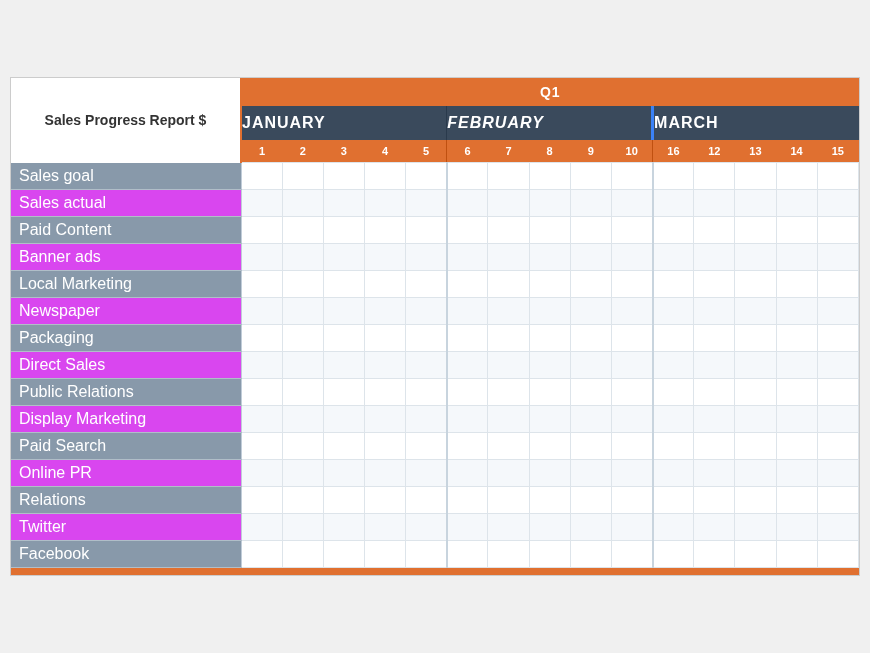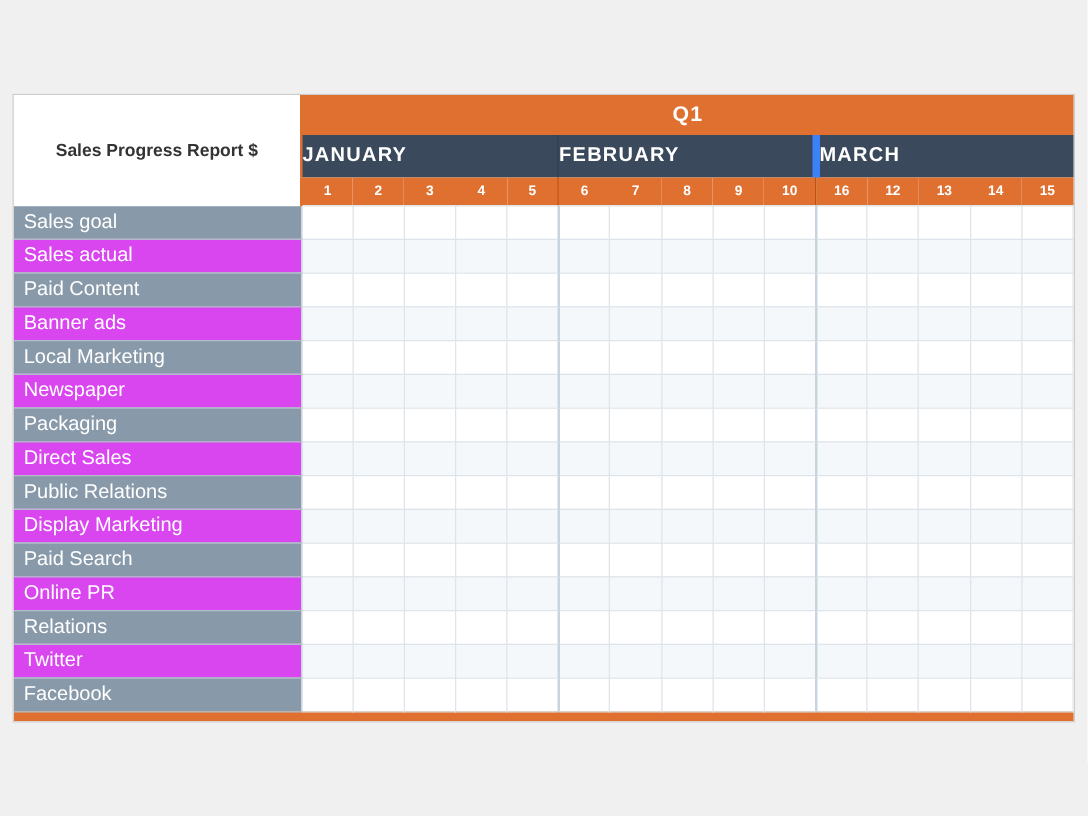--- a/index.html
+++ b/index.html
@@ -30,21 +30,21 @@
       border-collapse: collapse;
       table-layout: fixed;
     }
 
     
     .q1-header {
       background-color: #e07030;
       color: #ffffff;
       text-align: center;
       font-weight: bold;
-      font-size: 17px;
+      font-size: 14px;
       padding: 6px 14px;
       letter-spacing: 1px;
     }
 
     
     .month-header {
       background-color: #3a4a5c;
       color: #ffffff;
       text-align: left;
       font-weight: bold;
@@ -131,21 +131,21 @@
   <table>
 
     <thead>
       <tr>
         <td class="label-cell-title" rowspan="3" style="width:230px; border-right: 2px solid #e07030;">Sales Progress Report $</td>
         <td class="q1-header" colspan="15">Q1</td>
       </tr>
 
       <tr>
         <td class="month-header" colspan="5" style="border-right: 1px solid #2a3a4c;">JANUARY</td>
-        <td class="month-header" colspan="5" style="border-right: 6px solid #3b82f6;">FEBRUARY</td>
+        <td class="month-header" colspan="5" style="border-right: 3px solid #3b82f6; font-style: italic;">FEBRUARY</td>
         <td class="month-header" colspan="5">MARCH</td>
       </tr>
 
       <tr class="num-row">
         <td class="num-header">1</td>
         <td class="num-header">2</td>
         <td class="num-header">3</td>
         <td class="num-header">4</td>
         <td class="num-header" style="border-right: 1px solid #c05010;">5</td>
         <td class="num-header">6</td>

